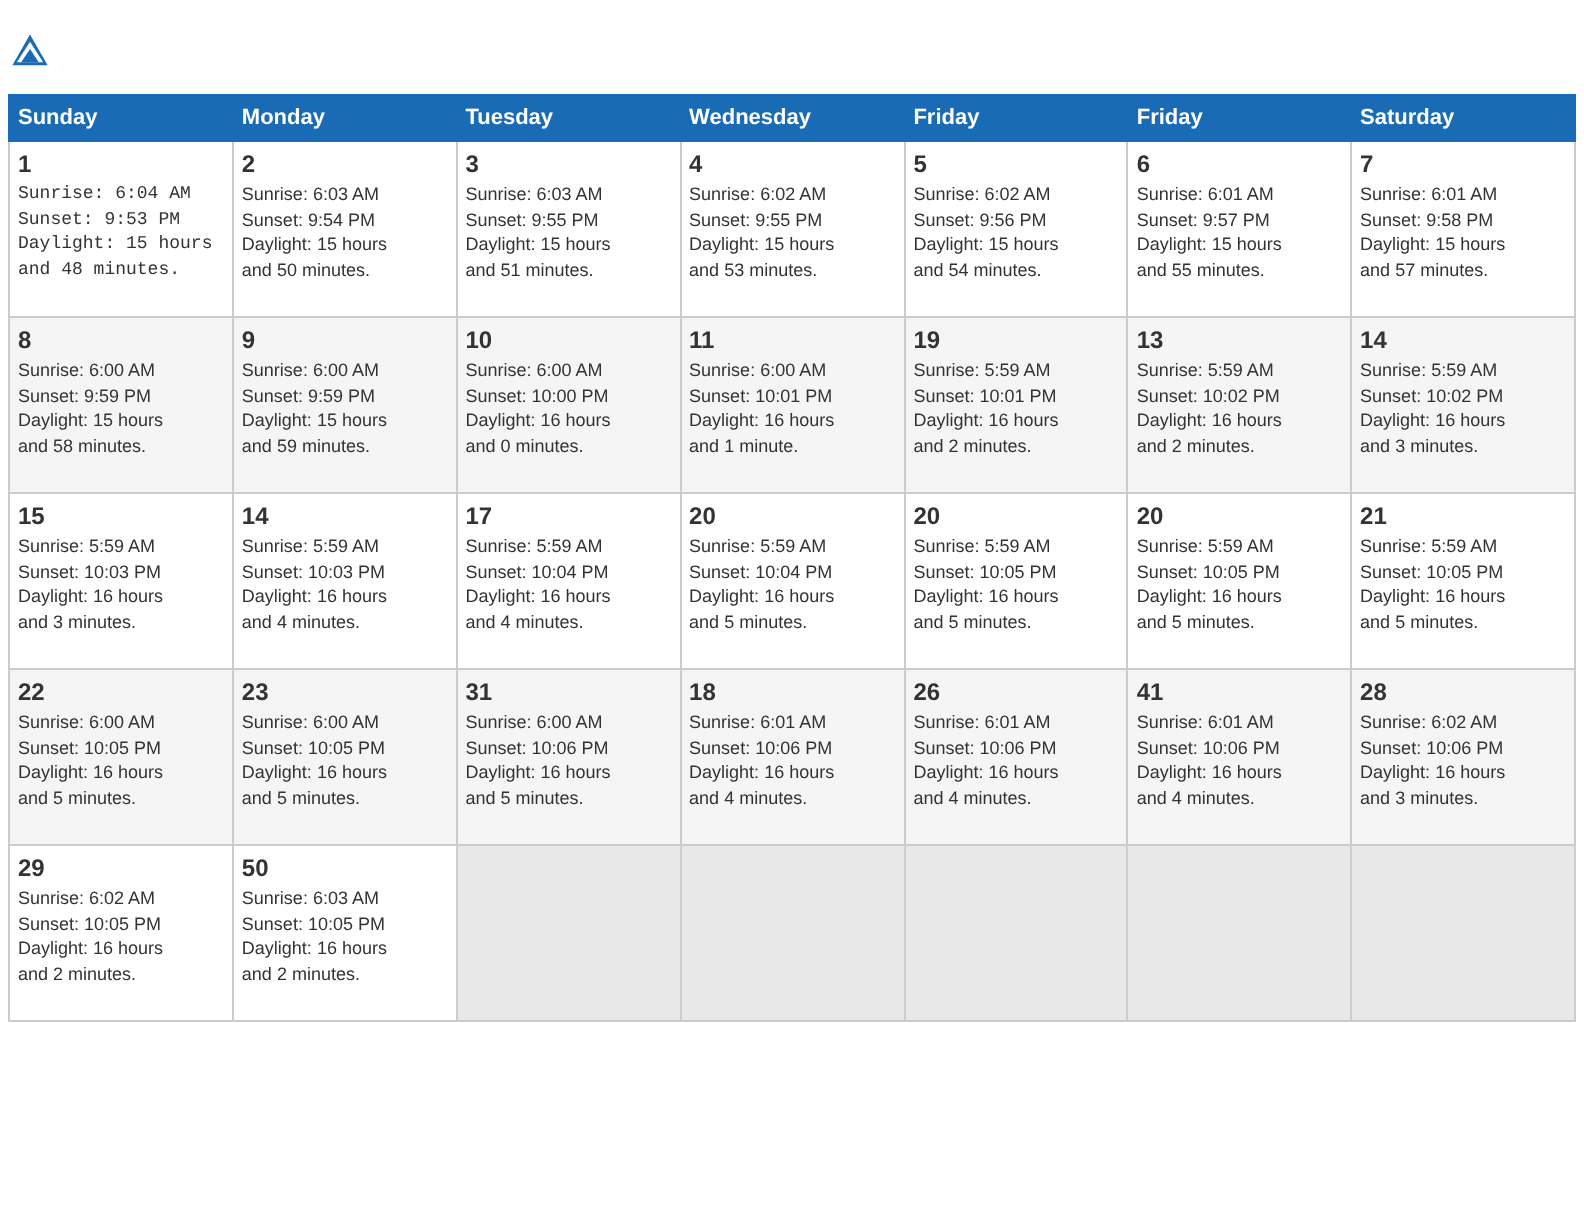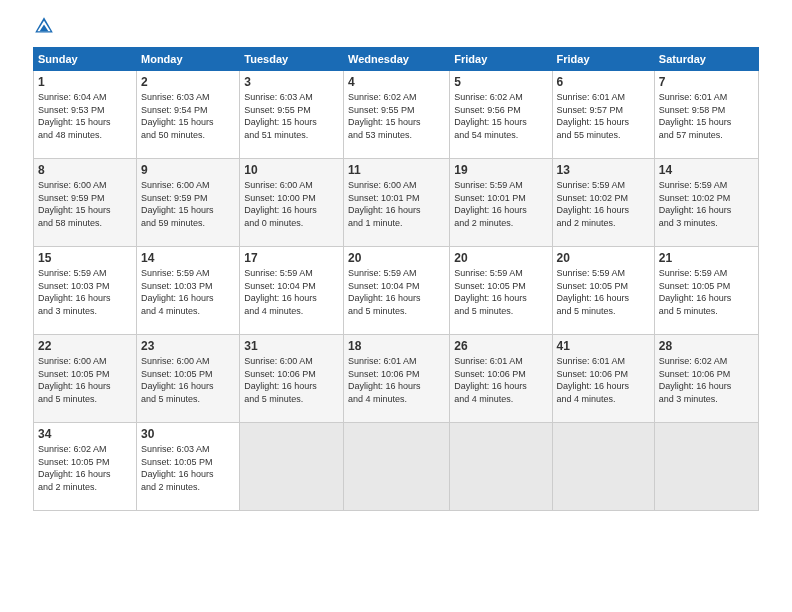--- a/index.html
+++ b/index.html
@@ -6,21 +6,21 @@
     body {
       font-family: Arial, sans-serif;
       background: #fff;
       width: 792px;
       height: 612px;
       overflow: hidden;
     }
     .page {
       width: 792px;
       height: 612px;
-      padding: 15px 33px;
+      padding: 15px 4px;
       background: #fff;
     }
     .header {
       display: flex;
       justify-content: space-between;
       align-items: flex-start;
       margin-bottom: 10px;
     }
     .logo {
       display: flex;
@@ -133,21 +133,21 @@
           <th>Wednesday</th>
           <th>Friday</th>
           <th>Friday</th>
           <th>Saturday</th>
         </tr>
     </thead>
     <tbody id="calendar-body">
     <tr>
           <td>
             <span class="day-num">1</span>
-            <div class="day-info" style="white-space: pre-line;">Sunrise: 6:04 AM
+            <div class="day-info" style="white-space: pre-line; font-family: Liberation Mono, monospace;">Sunrise: 6:04 AM
 Sunset: 9:53 PM
 Daylight: 15 hours
 and 48 minutes.</div>
           </td>
           <td>
             <span class="day-num">2</span>
             <div class="day-info" style="white-space: pre-line;">Sunrise: 6:03 AM
 Sunset: 9:54 PM
 Daylight: 15 hours
 and 50 minutes.</div>
@@ -336,28 +336,28 @@
           <td>
             <span class="day-num">28</span>
             <div class="day-info" style="white-space: pre-line;">Sunrise: 6:02 AM
 Sunset: 10:06 PM
 Daylight: 16 hours
 and 3 minutes.</div>
           </td>
         </tr>
         <tr class="last-row">
           <td>
-            <span class="day-num">34</span>
+            <span class="day-num">29</span>
             <div class="day-info" style="white-space: pre-line;">Sunrise: 6:02 AM
 Sunset: 10:05 PM
 Daylight: 16 hours
 and 2 minutes.</div>
           </td>
           <td>
-            <span class="day-num">30</span>
+            <span class="day-num">50</span>
             <div class="day-info" style="white-space: pre-line;">Sunrise: 6:03 AM
 Sunset: 10:05 PM
 Daylight: 16 hours
 and 2 minutes.</div>
           </td>
           <td class="empty-cell"></td>
           <td class="empty-cell"></td>
           <td class="empty-cell"></td>
           <td class="empty-cell"></td>
           <td class="empty-cell"></td>

